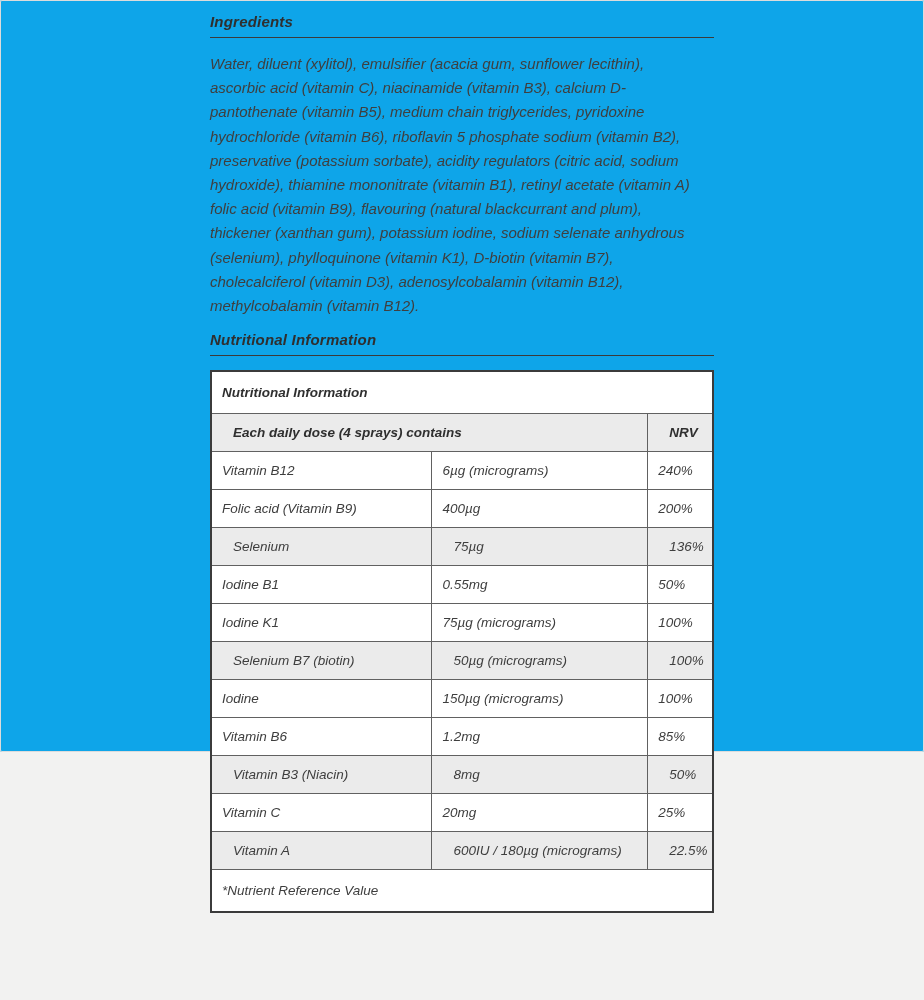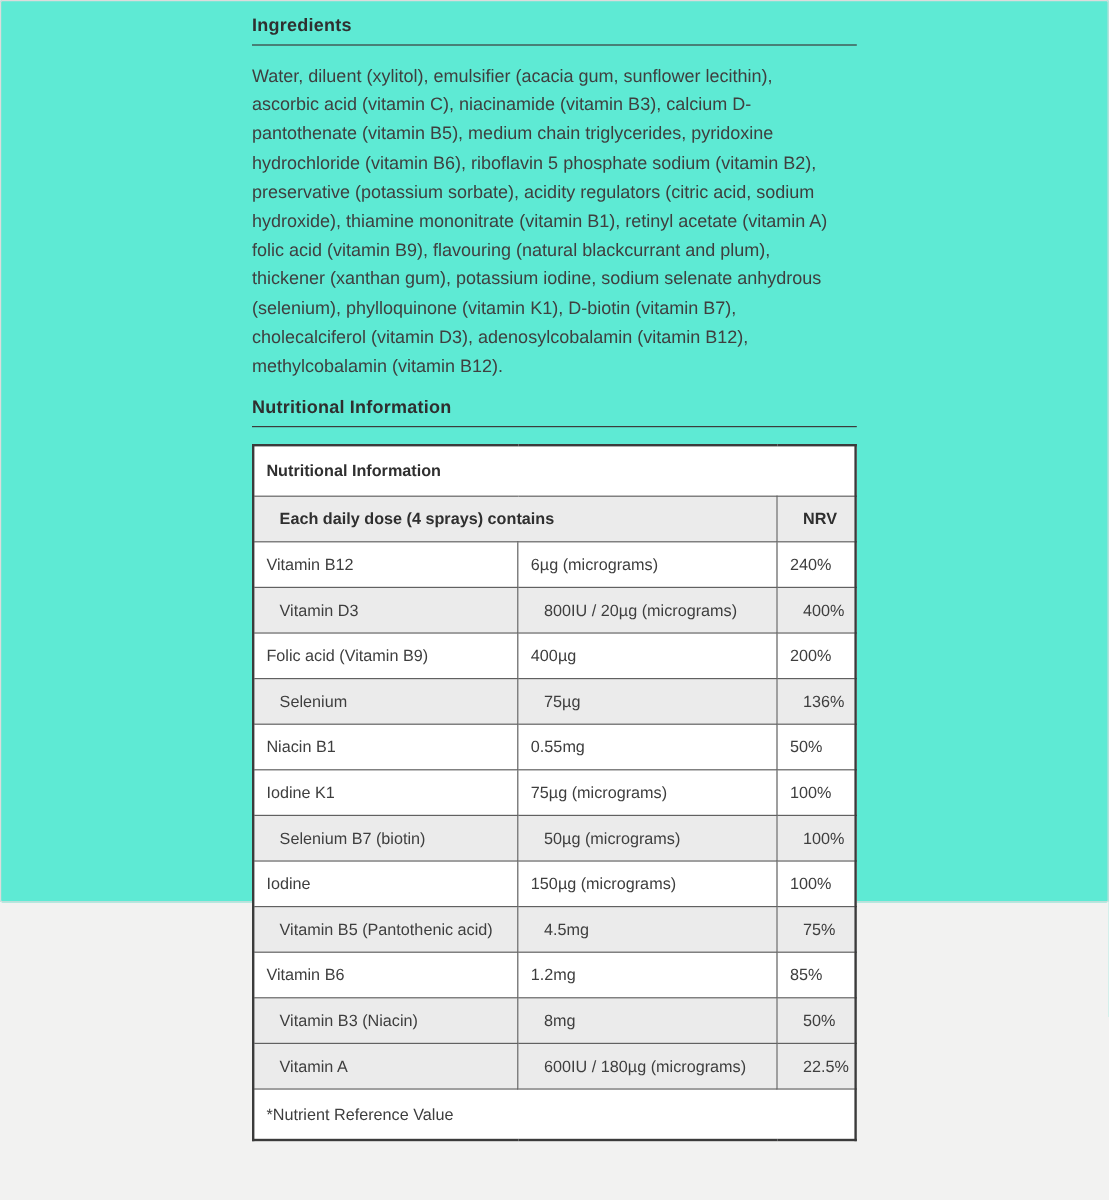--- a/index.html
+++ b/index.html
@@ -6,23 +6,24 @@
   body{
     width:924px;height:1000px;
     background:#f2f2f1;
     font-family:"Liberation Sans",sans-serif;
     color:#3e3e3e;
     overflow:hidden;
   }
   .page{
     position:relative;
     width:924px;height:752px;
-    background:#5eead4;
+    background:#0ea5e9;
     box-shadow:inset 0 0 0 1px #dcdcdc;
     border-radius:2px;
+    font-style:italic;
   }
   .content{
     position:absolute;
     left:210px;top:0;
     width:504px;
   }
   .section-heading{
     font-size:15px;
     font-weight:700;
     color:#2f2f2f;
@@ -107,69 +108,64 @@
           <th colspan="2" class="dose-cell">Each daily dose (4 sprays) contains</th>
           <th class="nrv-cell">NRV</th>
         </tr>
       </thead>
       <tbody>
           <tr>
             <td>Vitamin B12</td>
             <td>6µg (micrograms)</td>
             <td>240%</td>
           </tr>
-          <tr class="shaded">
-            <td>Vitamin D3</td>
-            <td>800IU / 20µg (micrograms)</td>
-            <td>400%</td>
-          </tr>
           <tr>
             <td>Folic acid (Vitamin B9)</td>
             <td>400µg</td>
             <td>200%</td>
           </tr>
           <tr class="shaded">
             <td>Selenium</td>
             <td>75µg</td>
             <td>136%</td>
           </tr>
           <tr>
-            <td>Niacin B1</td>
+            <td>Iodine B1</td>
             <td>0.55mg</td>
             <td>50%</td>
           </tr>
           <tr>
             <td>Iodine K1</td>
             <td>75µg (micrograms)</td>
             <td>100%</td>
           </tr>
           <tr class="shaded">
             <td>Selenium B7 (biotin)</td>
             <td>50µg (micrograms)</td>
             <td>100%</td>
           </tr>
           <tr>
             <td>Iodine</td>
             <td>150µg (micrograms)</td>
             <td>100%</td>
           </tr>
-          <tr class="shaded">
-            <td>Vitamin B5 (Pantothenic acid)</td>
-            <td>4.5mg</td>
-            <td>75%</td>
-          </tr>
           <tr>
             <td>Vitamin B6</td>
             <td>1.2mg</td>
             <td>85%</td>
           </tr>
           <tr class="shaded">
             <td>Vitamin B3 (Niacin)</td>
             <td>8mg</td>
             <td>50%</td>
+          </tr>
+          <tr>
+            <td>Vitamin C</td>
+            <td>20mg</td>
+            <td>25%</td>
           </tr>
           <tr class="shaded">
             <td>Vitamin A</td>
             <td>600IU / 180µg (micrograms)</td>
             <td>22.5%</td>
           </tr>
         </tbody>
       <tfoot>
         <tr>
           <td colspan="3">*Nutrient Reference Value</td>

